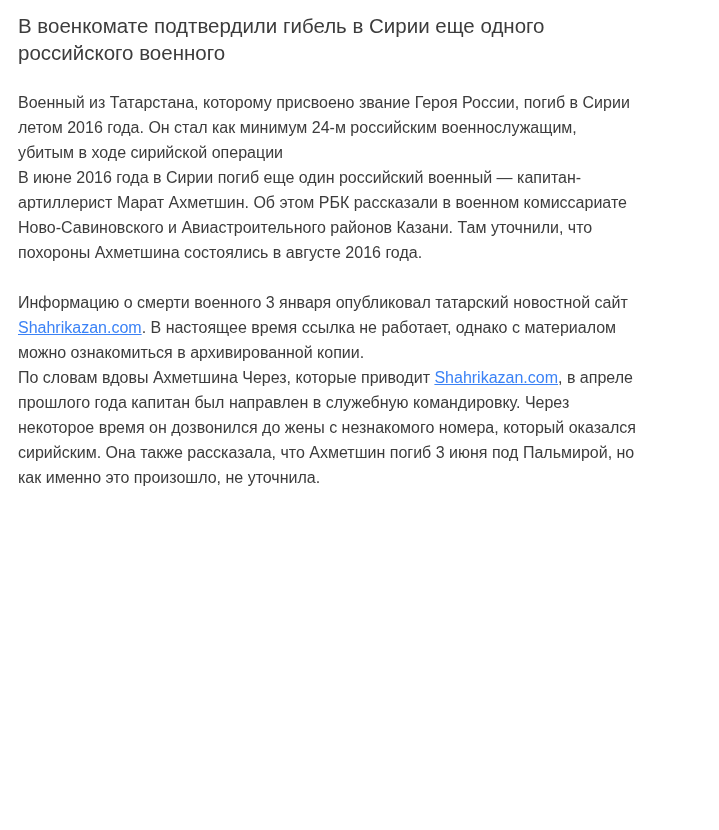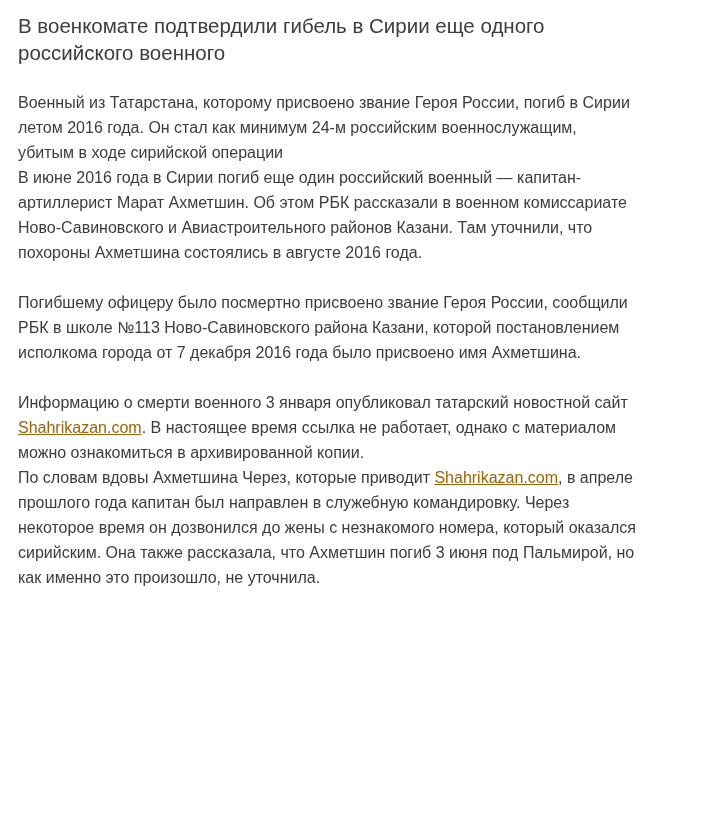--- a/index.html
+++ b/index.html
@@ -20,28 +20,27 @@
     margin: 0 0 24px 0;
   }
   .para {
     font-size: 16px;
     line-height: 25px;
     font-weight: 400;
     margin: 0 0 25px 0;
     white-space: pre-line;
   }
   .link {
-    color: #a16207;
+    color: #3b82f6;
     text-decoration: underline;
     cursor: pointer;
   }
 </style>
 </head>
 <body>
 
 <div class="page">
   <h1 class="title">В военкомате подтвердили гибель в Сирии еще одного российского военного</h1>
   <p class="para"><span>Военный из Татарстана, которому присвоено звание Героя России, погиб в Сирии летом 2016 года. Он стал как минимум 24-м российским военнослужащим, убитым в ходе сирийской операции
 В июне 2016 года в Сирии погиб еще один российский военный — капитан-артиллерист Марат Ахметшин. Об этом РБК рассказали в военном комиссариате Ново-Савиновского и Авиастроительного районов Казани. Там уточнили, что похороны Ахметшина состоялись в августе 2016 года.</span></p>
-  <p class="para"><span>Погибшему офицеру было посмертно присвоено звание Героя России, сообщили РБК в школе №113 Ново-Савиновского района Казани, которой постановлением исполкома города от 7 декабря 2016 года было присвоено имя Ахметшина.</span></p>
   <p class="para"><span>Информацию о смерти военного 3 января опубликовал татарский новостной сайт </span><a class="link" href="#">Shahrikazan.com</a><span>. В настоящее время ссылка не работает, однако с материалом можно ознакомиться в архивированной копии.
 По словам вдовы Ахметшина Через, которые приводит </span><a class="link" href="#">Shahrikazan.com</a><span>, в апреле прошлого года капитан был направлен в служебную командировку. Через некоторое время он дозвонился до жены с незнакомого номера, который оказался сирийским. Она также рассказала, что Ахметшин погиб 3 июня под Пальмирой, но как именно это произошло, не уточнила.</span></p>
 </div>
 
 </body></html>

